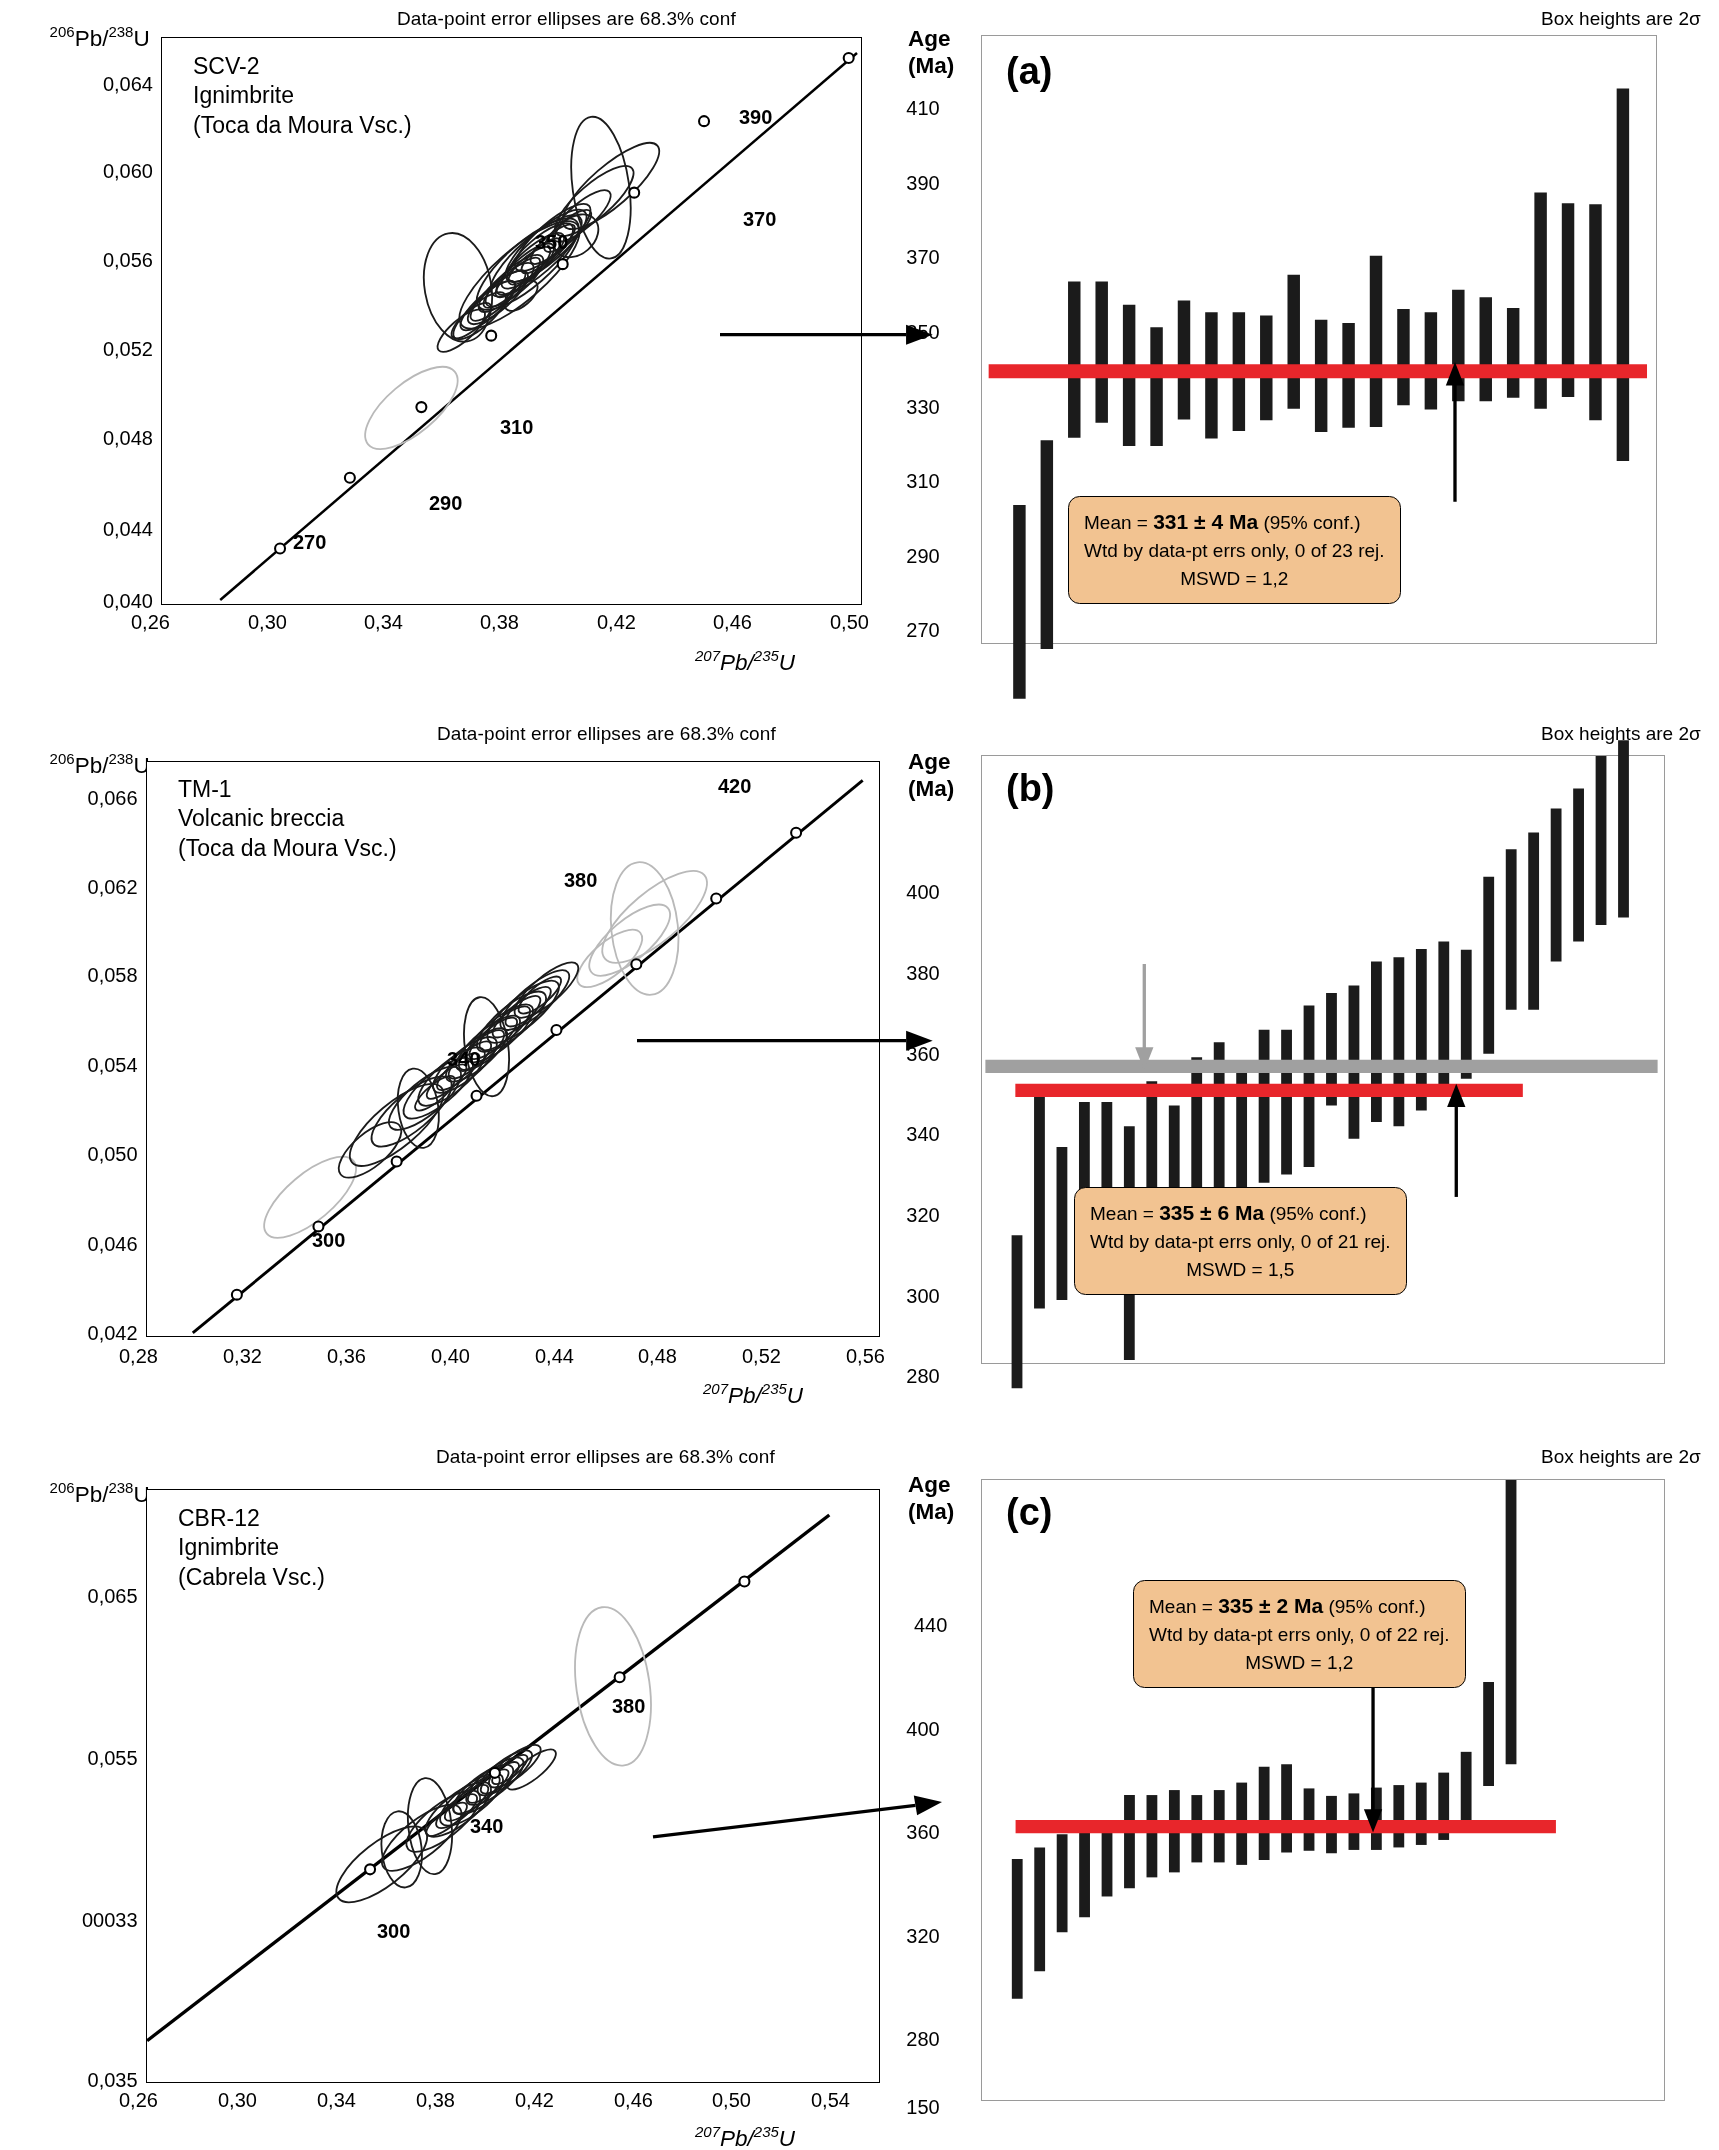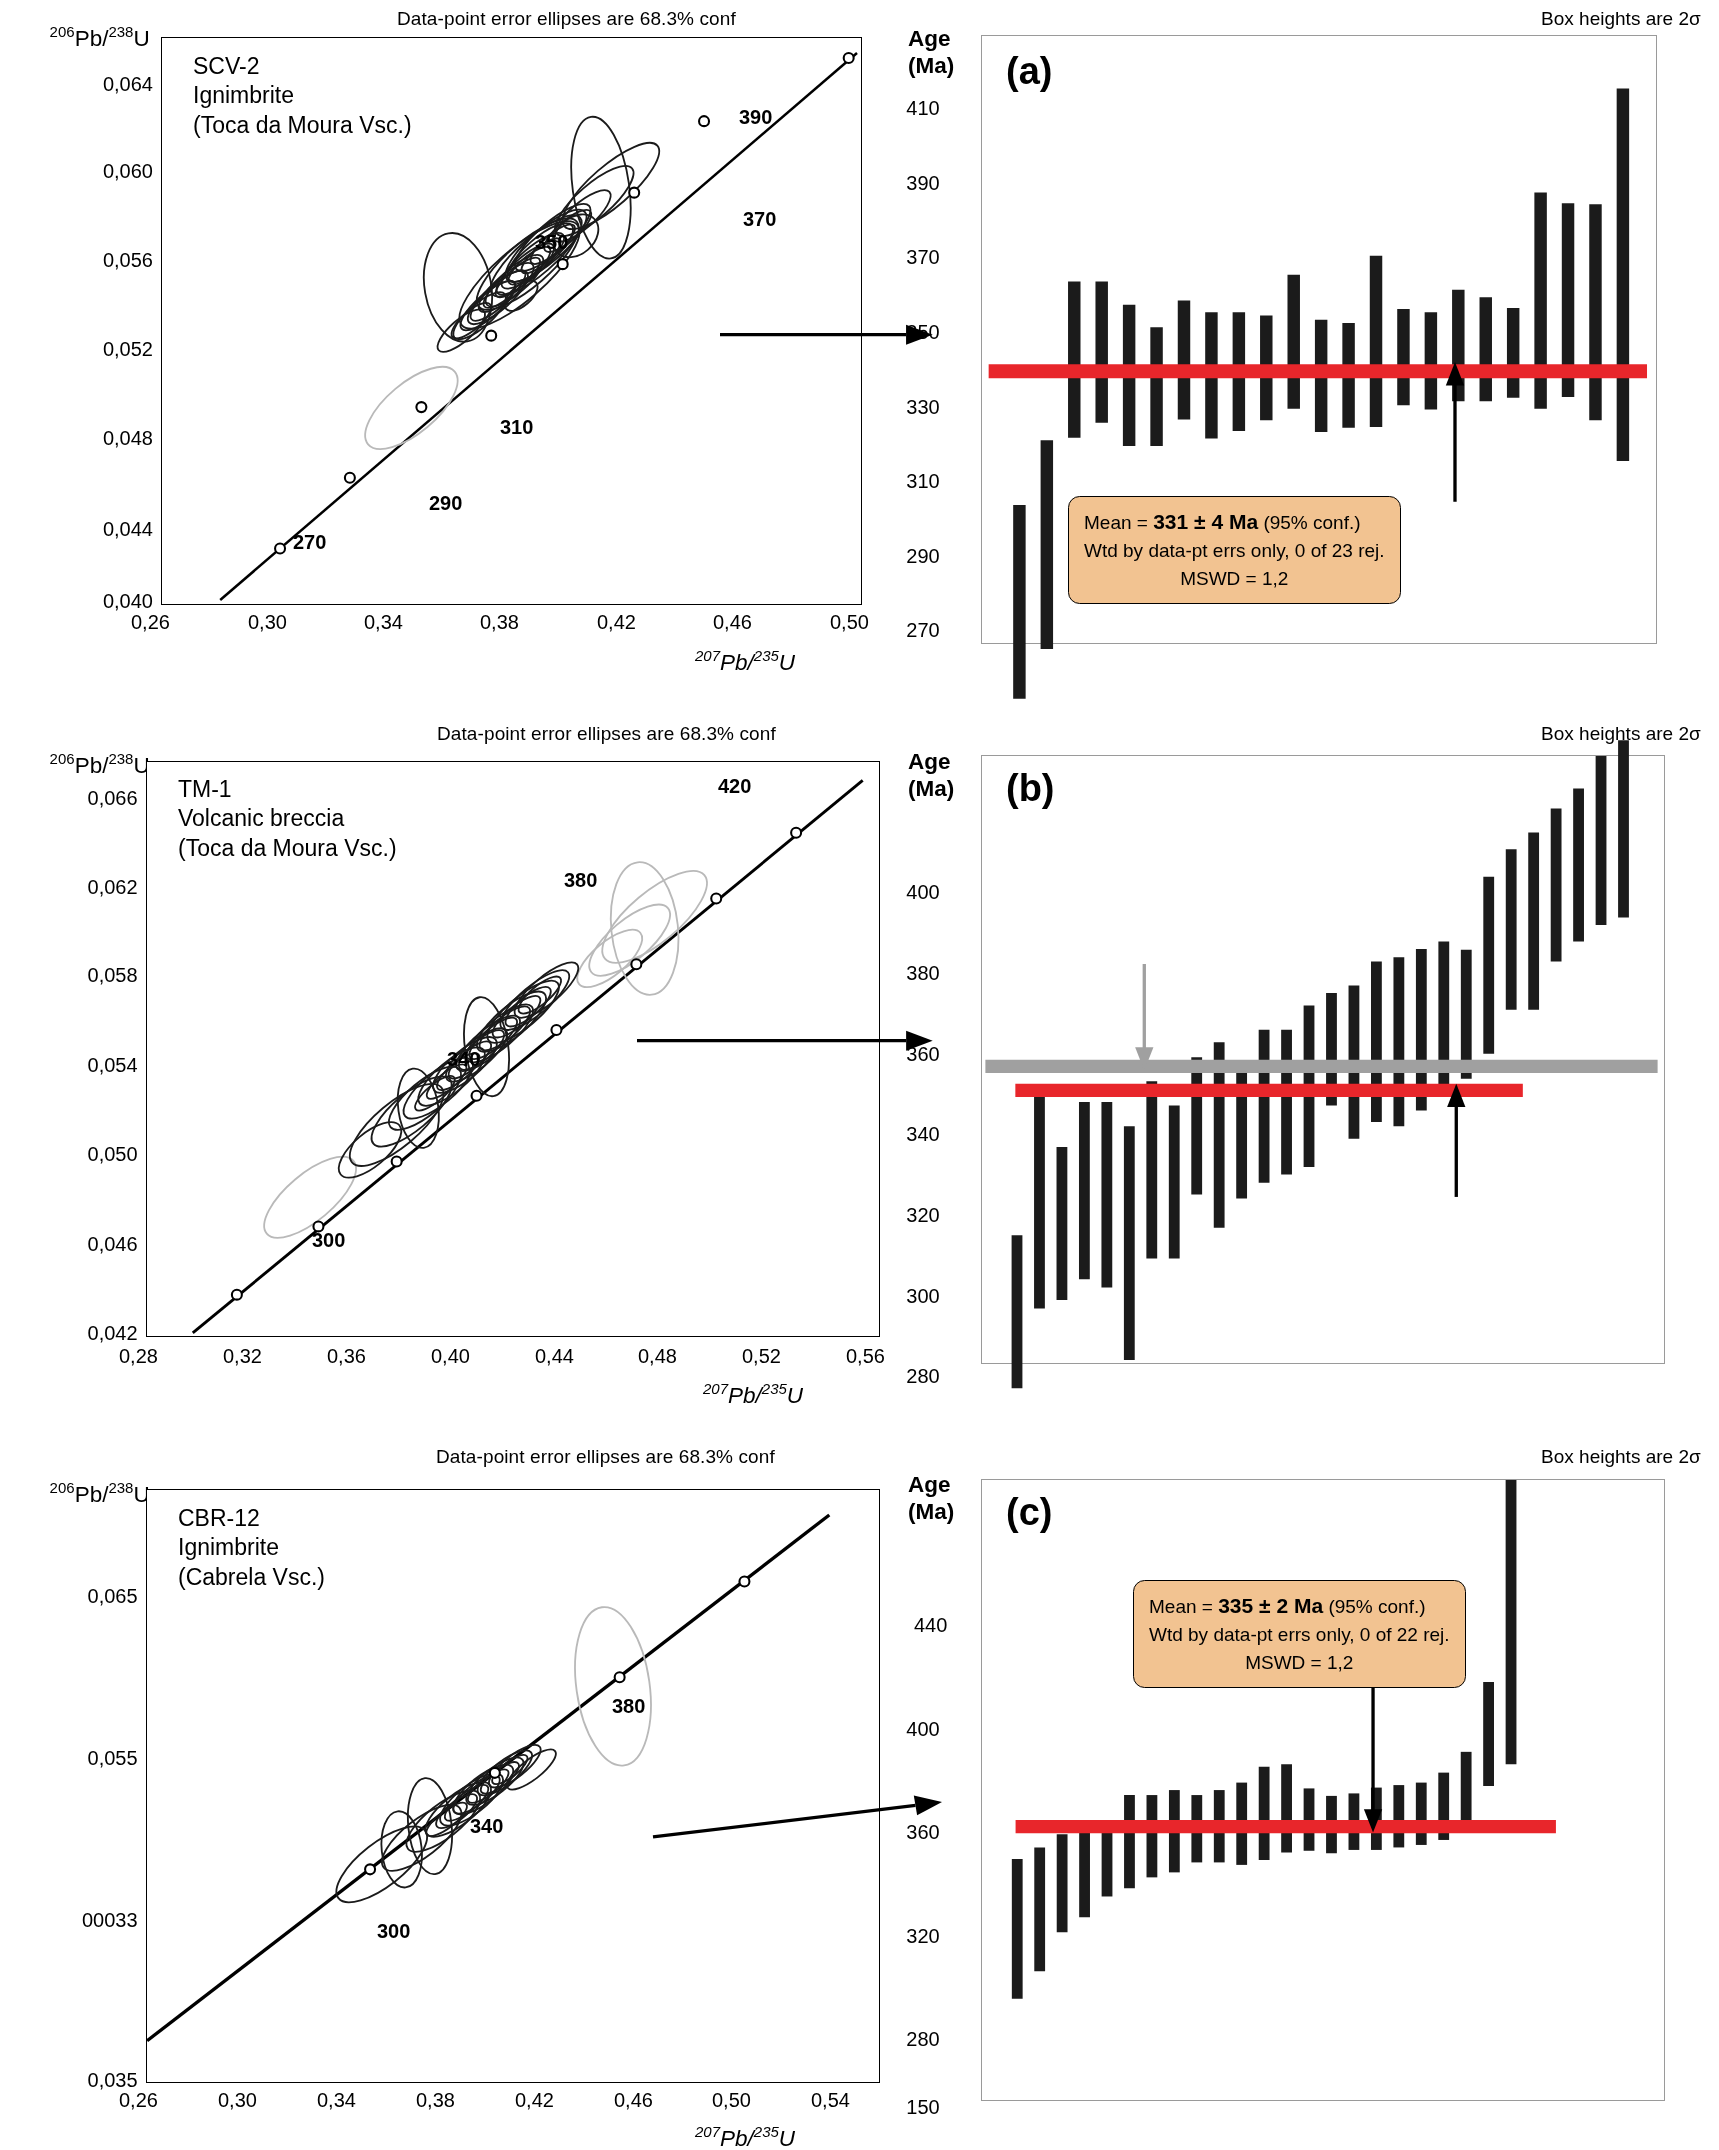--- a/index.html
+++ b/index.html
@@ -363,20 +363,25 @@
     <div class="wtick" style="left:8.3px;top:247px;width:68px;">380</div>
     <div class="wtick" style="left:8.3px;top:328px;width:68px;">360</div>
     <div class="wtick" style="left:8.3px;top:408px;width:68px;">340</div>
     <div class="wtick" style="left:8.3px;top:489px;width:68px;">320</div>
     <div class="wtick" style="left:8.3px;top:570px;width:68px;">300</div>
     <div class="wtick" style="left:8.3px;top:650px;width:68px;">280</div>
 
     <div class="panel-letter" style="left:108px;top:52px;">(b)</div>
 
 
+    <div class="callout" style="left:176px;top:472px;">
+      <div><span>Mean = </span><span class="big">335 ± 6 Ma</span><span>  (95% conf.)</span></div>
+      <div>Wtd by data-pt errs only, 0 of 21 rej.</div>
+      <div style="text-align:center">MSWD = 1,5</div>
+    </div>
   </div>
 </div>
 
 <div class="panel-row row3">
 
   <div class="concordia">
     <div class="conf-note" style="left:398px;top:6.7px;">Data-point error ellipses are 68.3% conf</div>
 
     <div class="ylabel" style="left:11.6px;top:40px;">
       <sup>206</sup>Pb/<sup>238</sup>U

